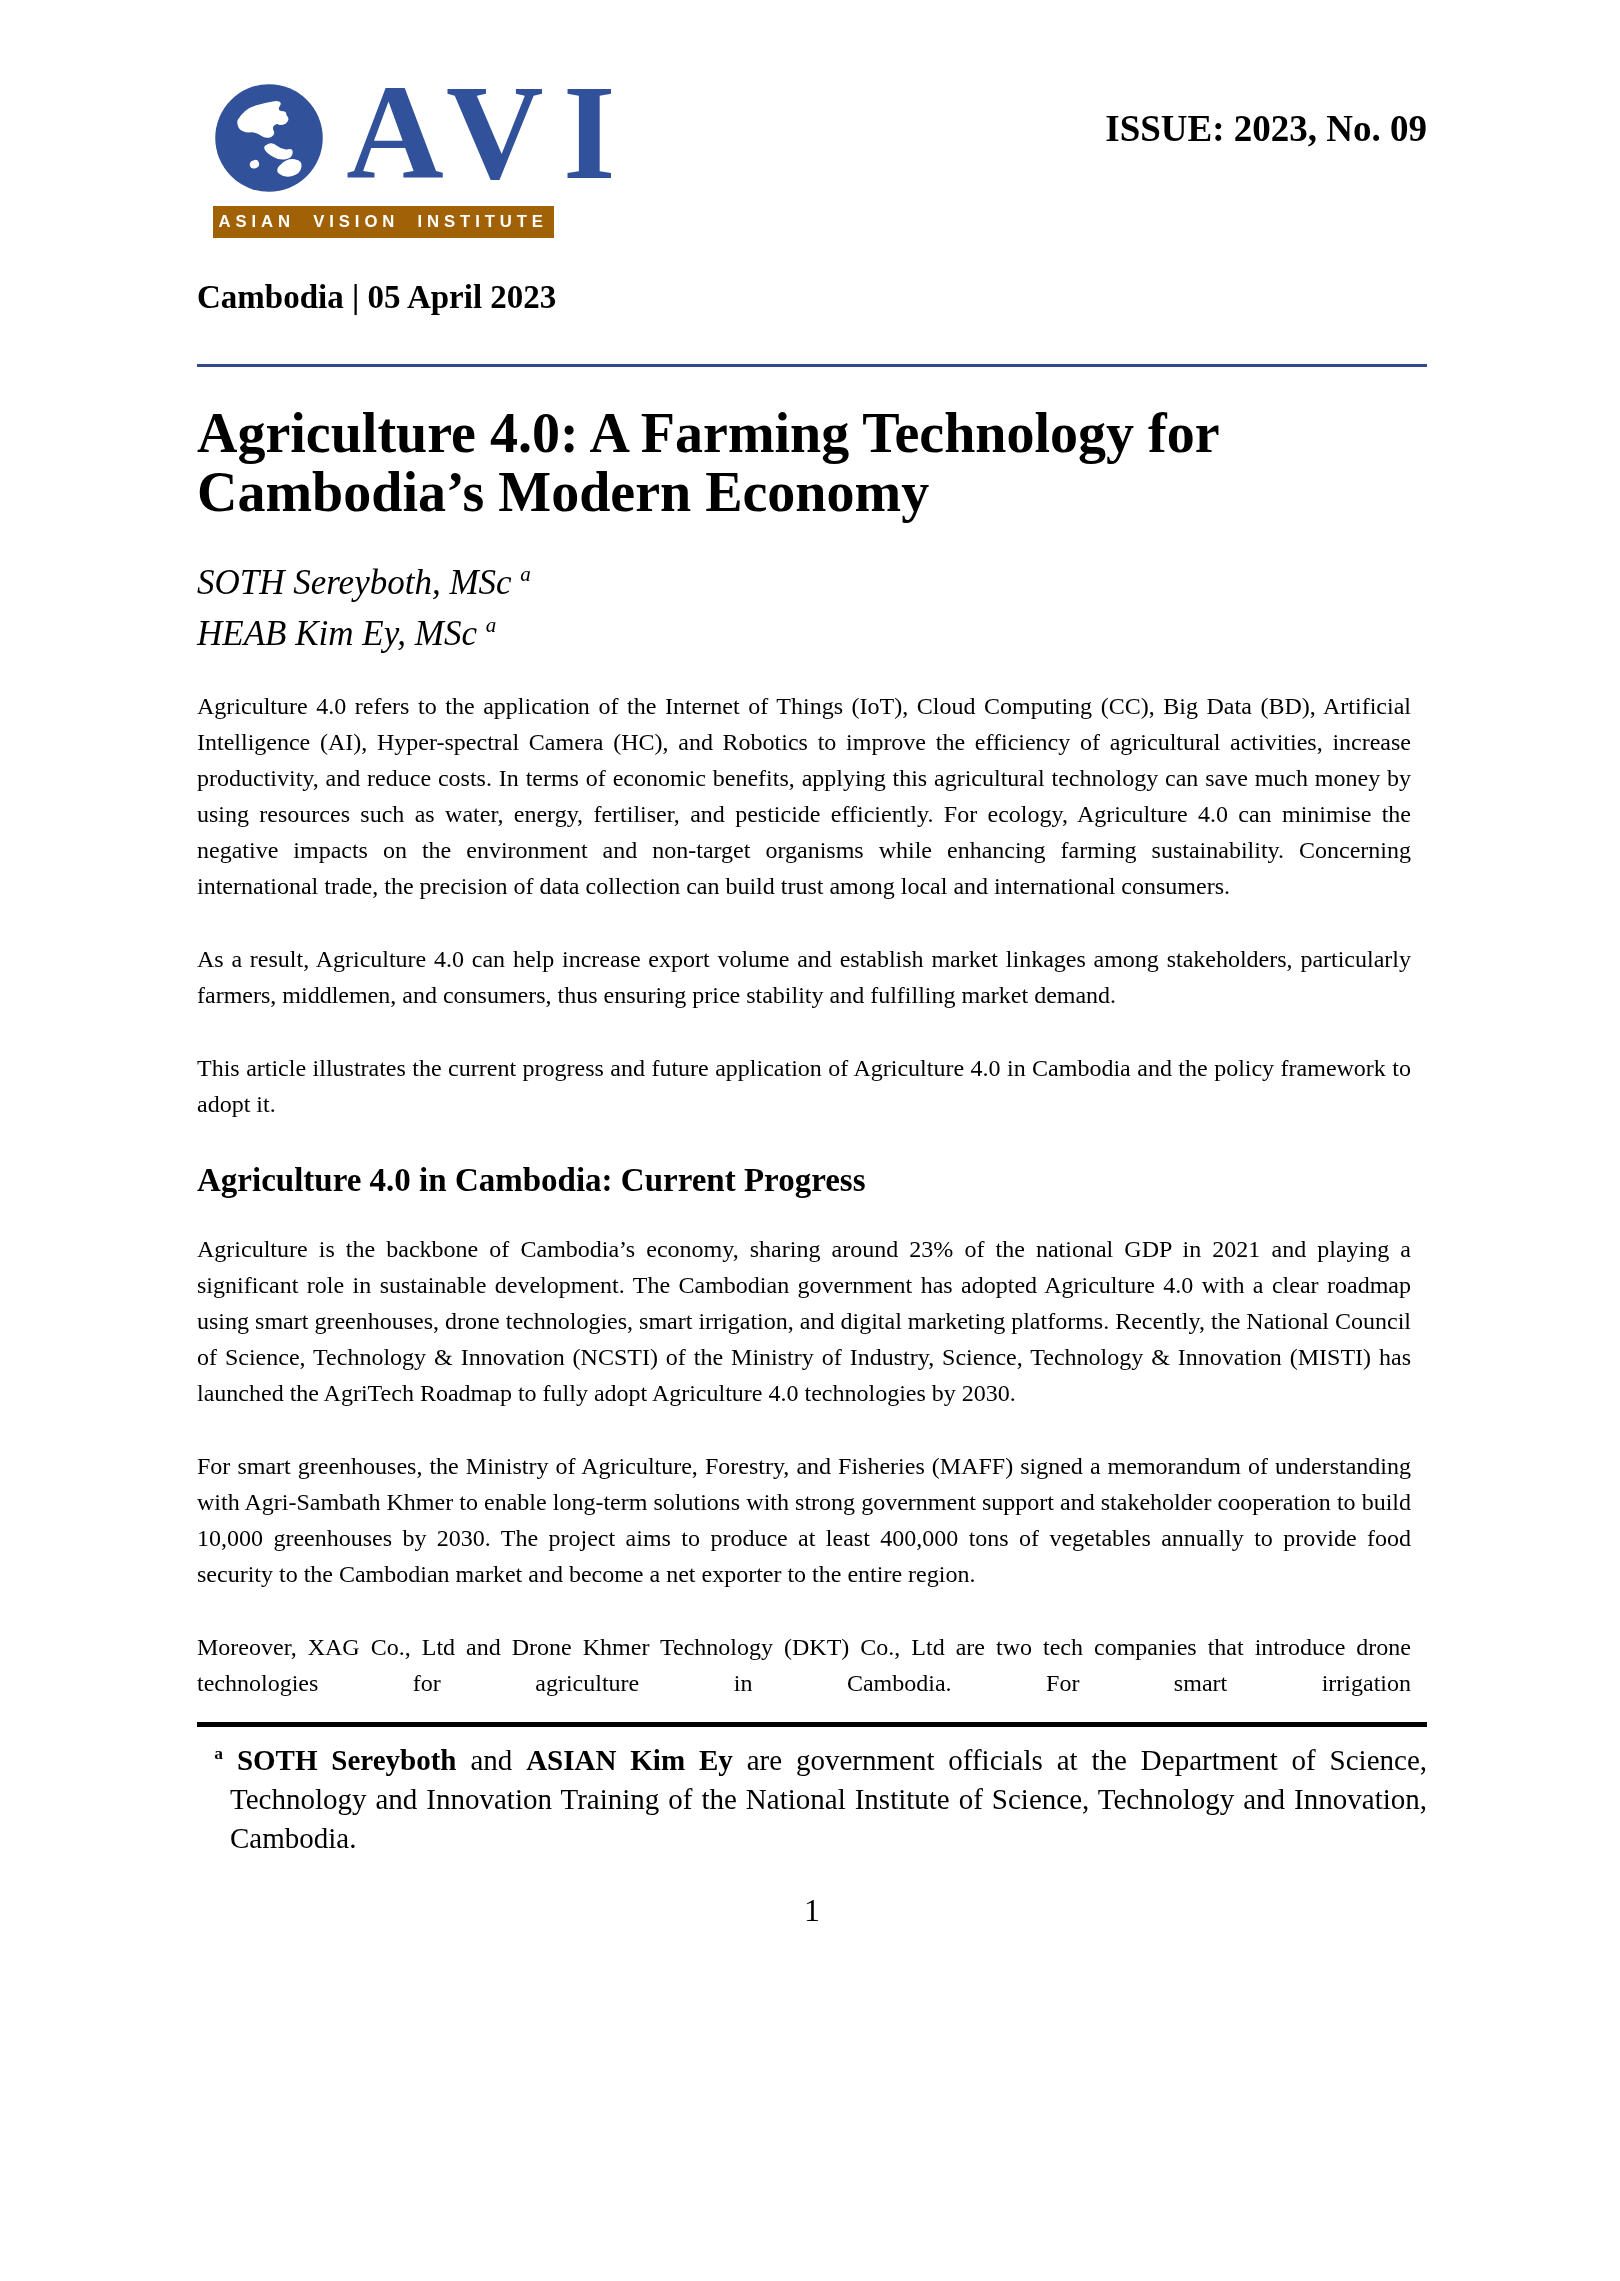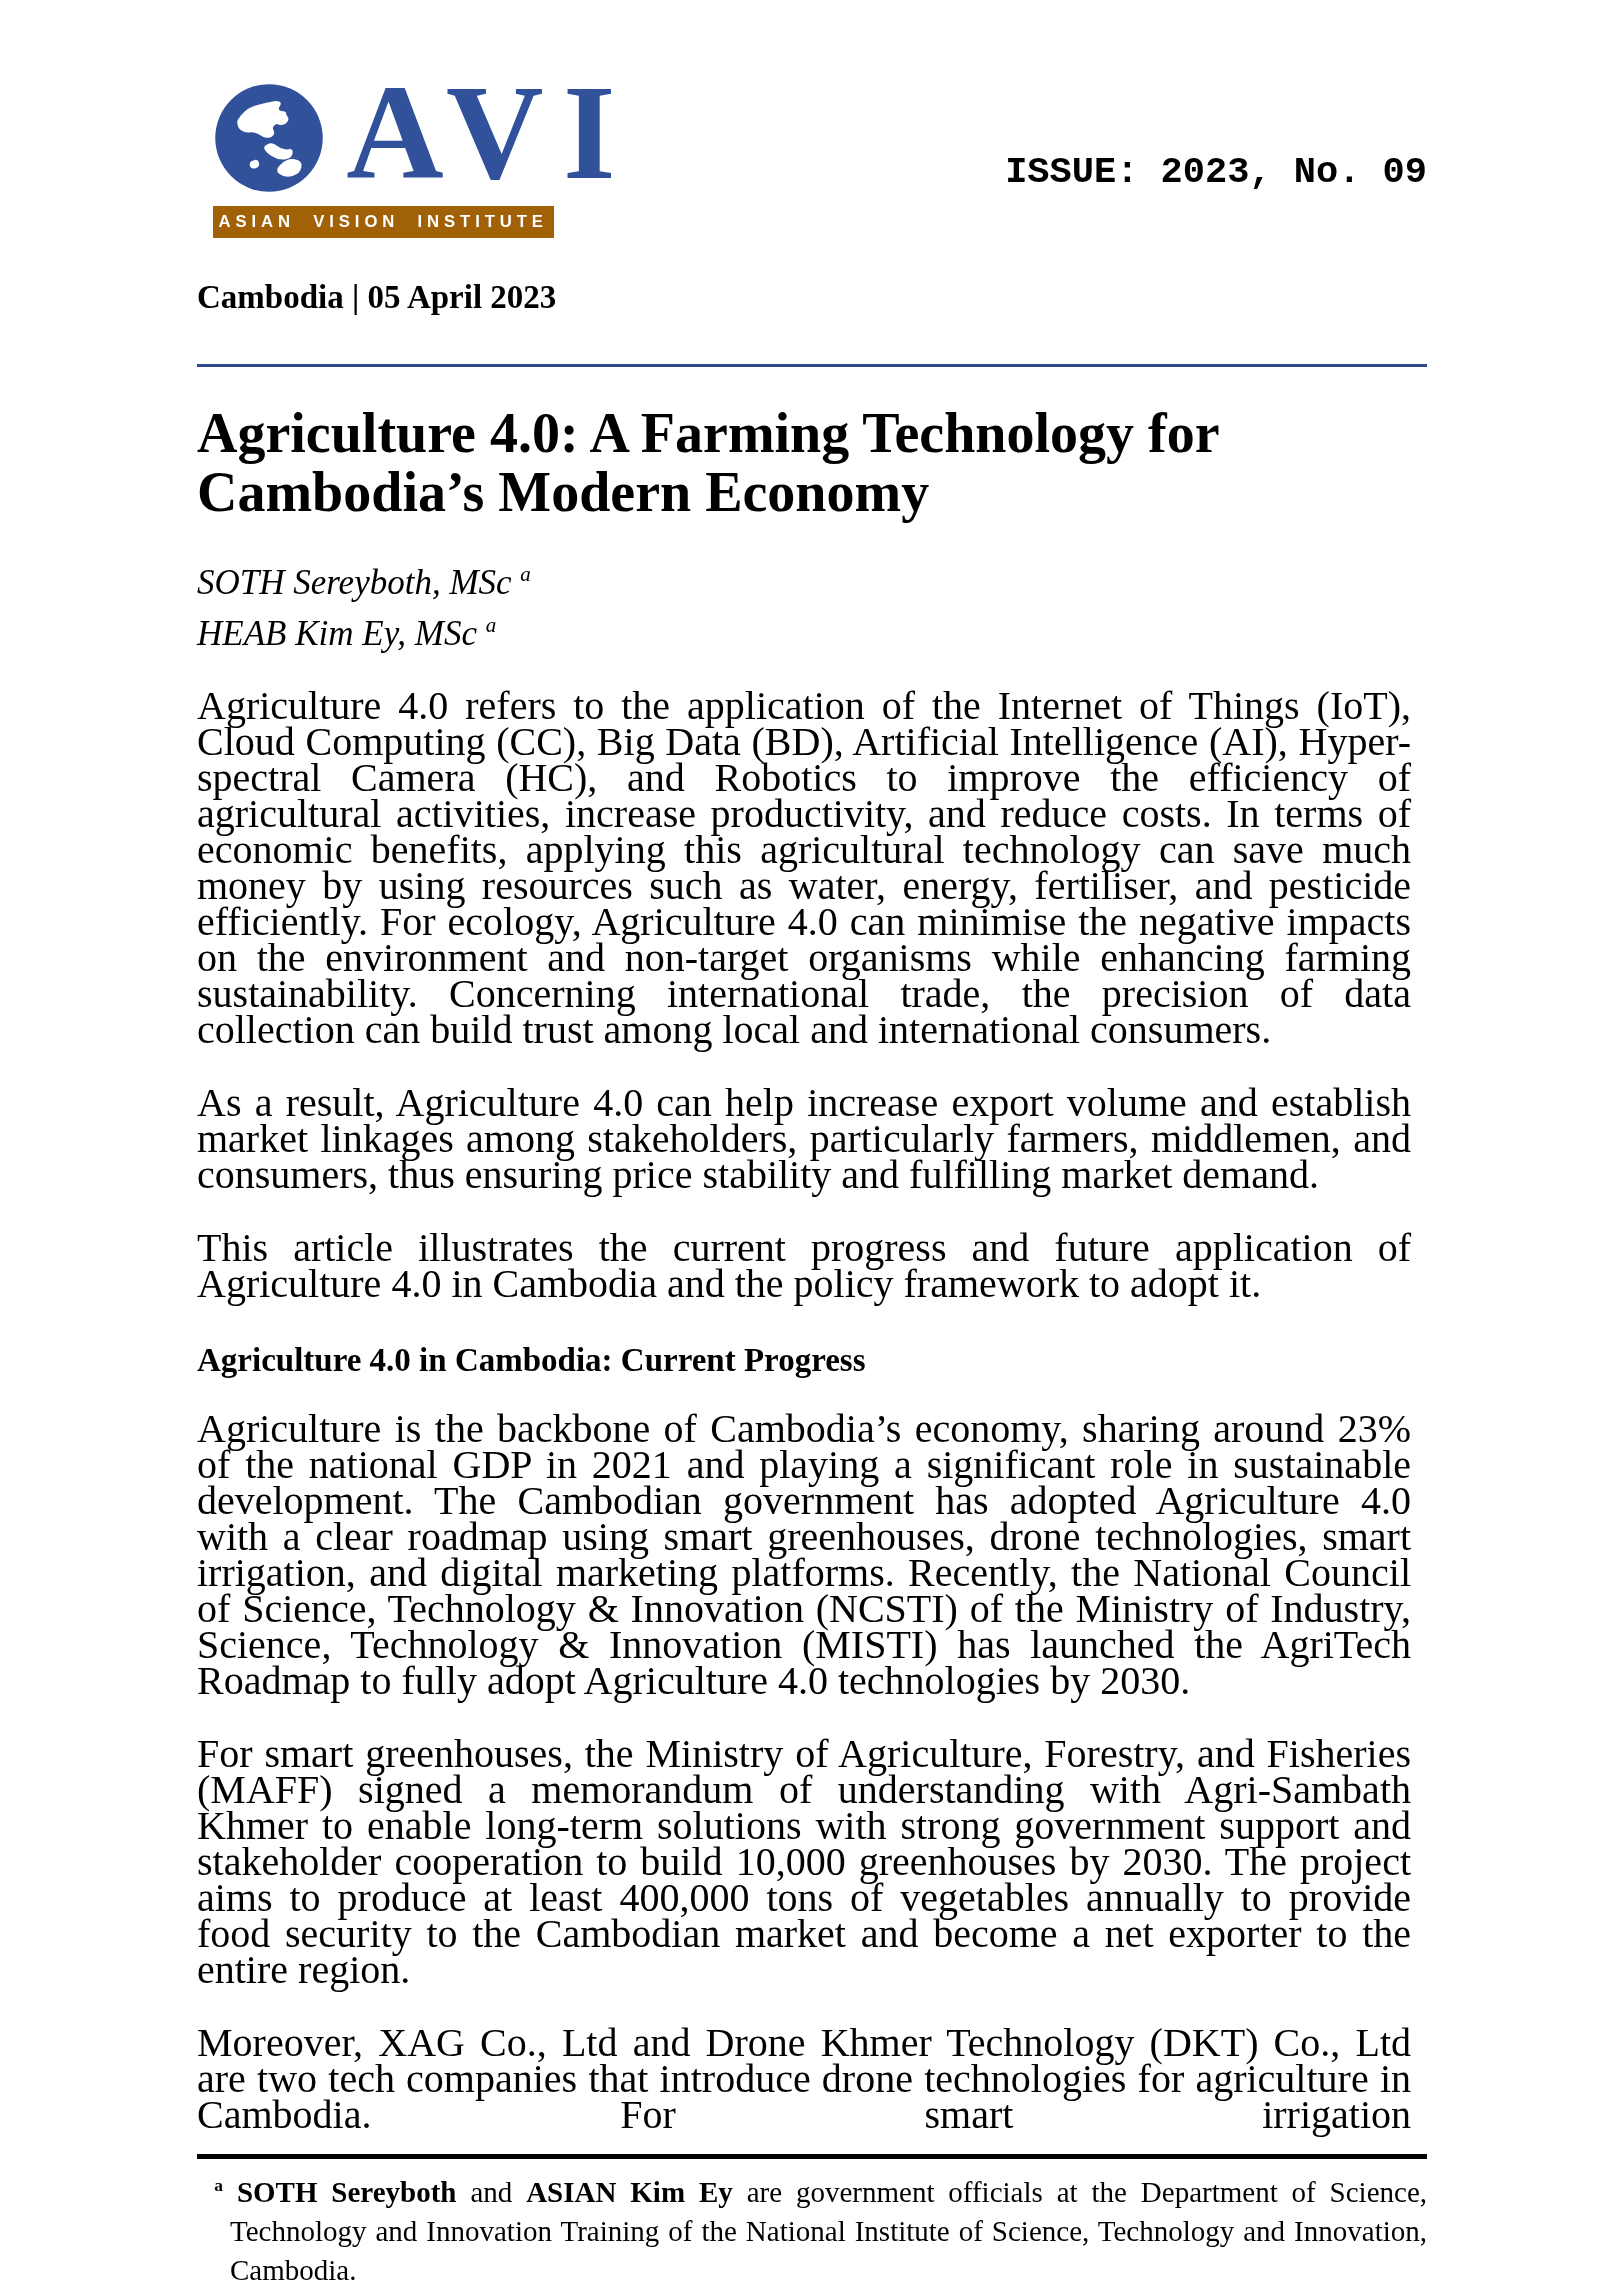--- a/index.html
+++ b/index.html
@@ -34,24 +34,23 @@
     display:flex;align-items:center;justify-content:center;
   }
   .logo-bar span{
     font-family:"Liberation Sans", sans-serif;
     font-weight:bold;
     font-size:16.7px;color:#ffffff;
     letter-spacing:4.9px;word-spacing:8.8px;
     white-space:nowrap;
   }
   .issue{
-    margin-top:76px;
+    margin-top:32px;
     font-weight:bold;font-size:37px;line-height:1;
     white-space:nowrap;
-    font-family:Liberation Mono, monospace;
   }
   
   .masthead-title{
     margin-top:65px;
     font-weight:bold;font-size:69px;line-height:69px;
     letter-spacing:1px;
     color:#4D5A9E;
   }
   .dateline{
     margin-top:38px;
@@ -70,21 +69,21 @@
   .authors{margin-top:35px;}
   .author-line{
     font-style:italic;font-size:35px;line-height:51px;
   }
   .author-line sup{
     font-size:60%;vertical-align:super;line-height:0;
   }
   .body-copy{margin-top:29px;}
   .body-copy p{
     margin:0 16px 37px 0;
-    font-size:40px;line-height:36px;
+    font-size:24px;line-height:36px;
     text-align:justify;
   }
   .body-copy p.continued{margin-bottom:0;text-align-last:justify;}
   .section-heading{
     margin:29px 0 29px 0;
     font-weight:bold;font-size:33px;line-height:43px;
   }
   
   .rule-thick{
     margin-top:21.6px;

